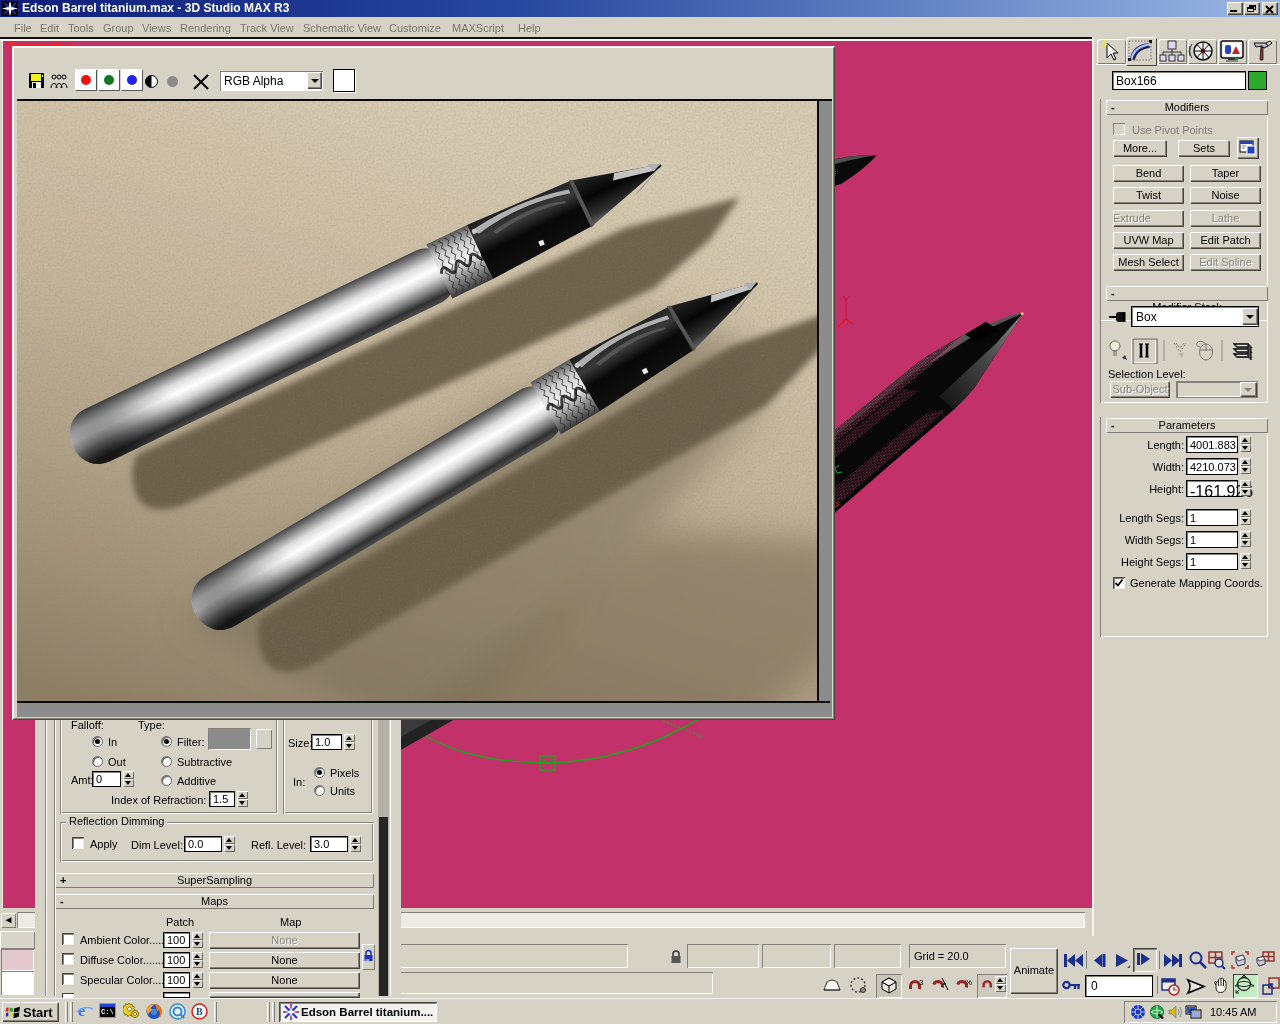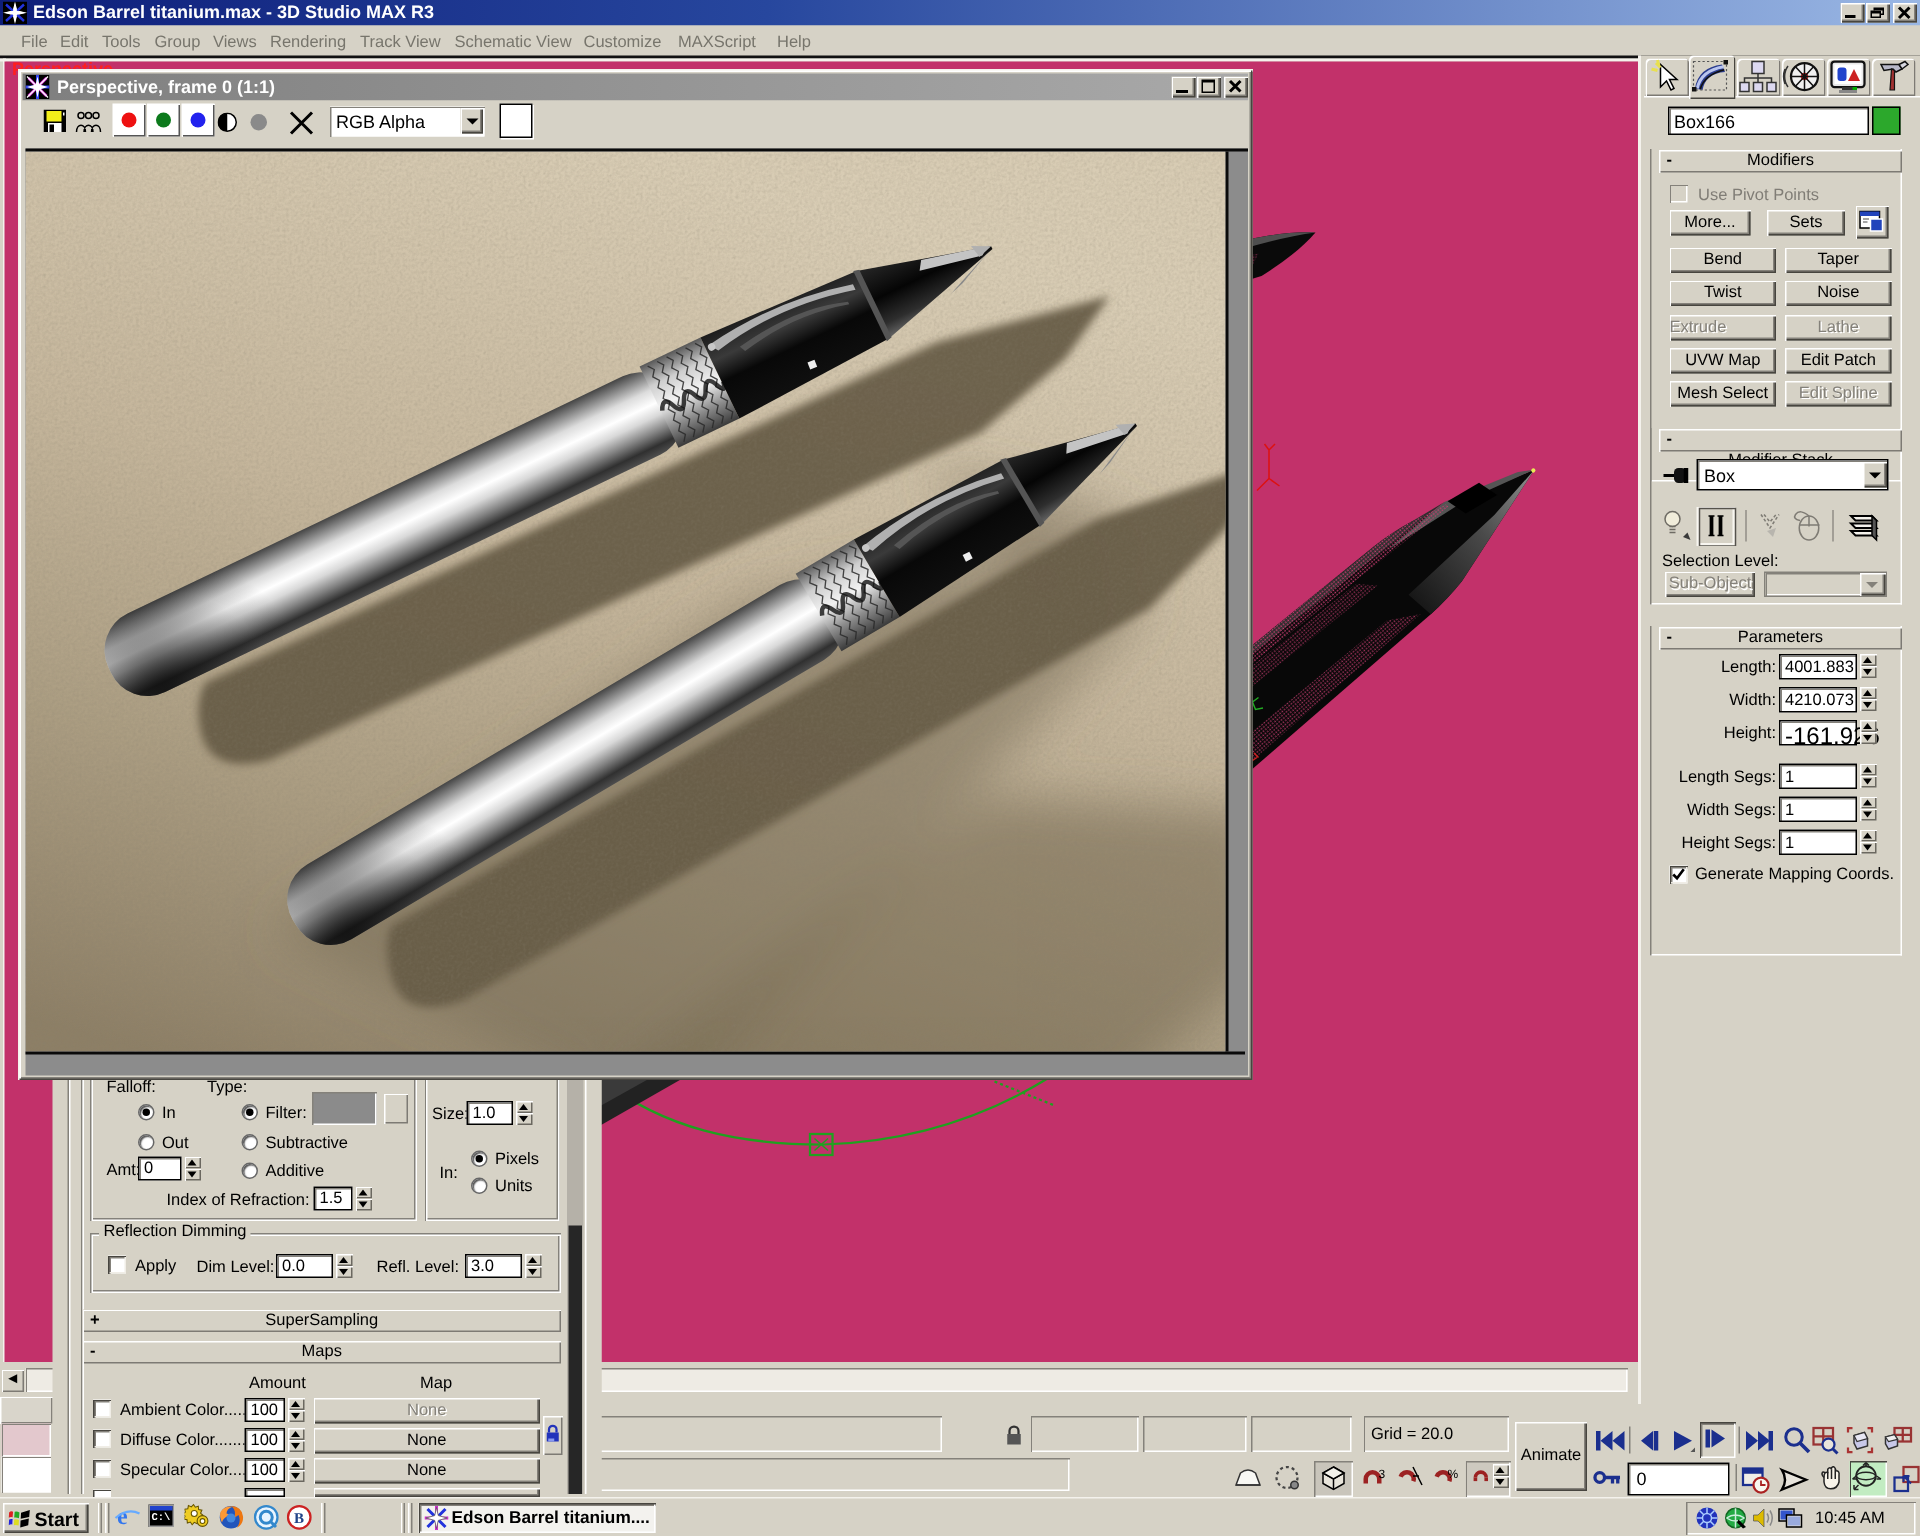--- a/index.html
+++ b/index.html
@@ -477,39 +477,20 @@
       </svg>
   </div>
   <svg class="abs" style="left:1261px;top:40px;" width="20" height="20" viewBox="0 0 20 20">
       <rect x="8" y="2" width="10" height="10" fill="none" stroke="#993333" stroke-width="1.5"></rect>
       <rect x="2" y="9" width="9" height="9" fill="none" stroke="#1b2f8e" stroke-width="1.5"></rect>
       <path d="M13,13 L8,8 M8,8 l4,0 m-4,0 l0,4" stroke="#1b2f8e" stroke-width="1.3"></path>
     </svg>
 </div>
 
 <div class="abs r2" id="vfb" style="left:12px;top:46px;width:823px;height:674px;background:#d6d2c6;z-index:5;">
-  <div class="abs" id="vfbtitle" style="left:3px;top:3px;width:817px;height:18px;background:linear-gradient(90deg,#7f7f7f,#a9a9a9);">
-    <svg class="abs" style="left:2px;top:1px;" width="16" height="16" viewBox="0 0 16 16">
-      <rect width="16" height="16" fill="#000"></rect>
-      <path d="M2 2 L14 14 M14 2 L2 14" stroke="#cc2fcc" stroke-width="2"></path>
-      <path d="M8 0 L8 16 M0 8 L16 8" stroke="#3344ee" stroke-width="2"></path>
-      <path d="M8 1 L9.2 6.4 L15 8 L9.2 9.6 L8 15 L6.8 9.6 L1 8 L6.8 6.4 Z" fill="#fff"></path>
-      <path d="M1 1 L15 15 M15 1 L1 15" stroke="#fff" stroke-width="0.8"></path>
-    </svg>
-    <div class="abs" style="left:23px;top:2px;font-size:12px;font-weight:bold;color:#fff;">Perspective, frame 0 (1:1)</div>
-    <div class="abs btn" style="left:766px;top:2px;width:16px;height:14px;">
-        <div class="abs" style="left:3px;top:9px;width:8px;height:2px;background:#000;"></div>
-      </div>
-    <div class="abs btn" style="left:783px;top:2px;width:16px;height:14px;">
-        <div class="abs" style="left:3px;top:2px;width:9px;height:9px;border:1px solid #000;border-top-width:2px;"></div>
-      </div>
-    <div class="abs btn" style="left:801px;top:2px;width:16px;height:14px;"><svg width="16" height="14" viewBox="0 0 16 14">
-          <path d="M4,3 L11,10 M11,3 L4,10" stroke="#000" stroke-width="2"></path>
-        </svg></div>
-  </div>
 
   <div class="abs" id="vfbtools" style="left:3px;top:21px;width:817px;height:32px;background:#d6d2c6;">
     <svg class="abs" style="left:14px;top:6px;" width="16" height="16" viewBox="0 0 16 16">
       <rect x="0" y="0" width="15" height="15" fill="#000"></rect>
       <rect x="2" y="1" width="10" height="7" fill="#f3ef1a"></rect>
       <rect x="3" y="9" width="9" height="6" fill="#fff"></rect>
       <rect x="4" y="10" width="3" height="5" fill="#000"></rect>
       <rect x="13" y="2" width="1" height="2" fill="#fff"></rect>
     </svg>
     <svg class="abs" style="left:35px;top:7px;" width="18" height="15" viewBox="0 0 18 15">
@@ -754,21 +735,21 @@
     </div>
 
   <div class="abs r1" style="left:20px;top:163px;width:319px;height:15px;background:#d6d2c6;">
     <div class="abs" style="left:5px;top:1px;font-weight:bold;">+</div>
     <div class="abs" style="left:0;top:1px;width:319px;text-align:center;">SuperSampling</div>
   </div>
   <div class="abs r1" style="left:20px;top:184px;width:319px;height:15px;background:#d6d2c6;">
     <div class="abs" style="left:5px;top:1px;font-weight:bold;">-</div>
     <div class="abs" style="left:0;top:1px;width:319px;text-align:center;">Maps</div>
   </div>
-  <div class="abs" style="left:131px;top:206px;">Amount</div>
+  <div class="abs" style="left:131px;top:206px;">Patch</div>
   <div class="abs" style="left:245px;top:206px;text-align:center;">Map</div>
 
   <div class="abs" style="left:27px;top:223px;width:12px;height:12px;background:#fff;box-shadow:inset 1px 1px 0 #47453f, inset -1px -1px 0 #f0ede6, inset 2px 2px 0 #84817a;"></div>
   <div class="abs" style="left:45px;top:224px;">Ambient Color......</div>
   <div class="abs s1" style="left:128px;top:222px;width:27px;height:16px;background:#fff;border:1px solid #000;">
       <div style="padding:1px 0 0 3px;">100</div>
     </div>
   <div class="abs spin" style="left:157px;top:222px;">
       <div class="up"></div>
       <div class="dn"></div>

